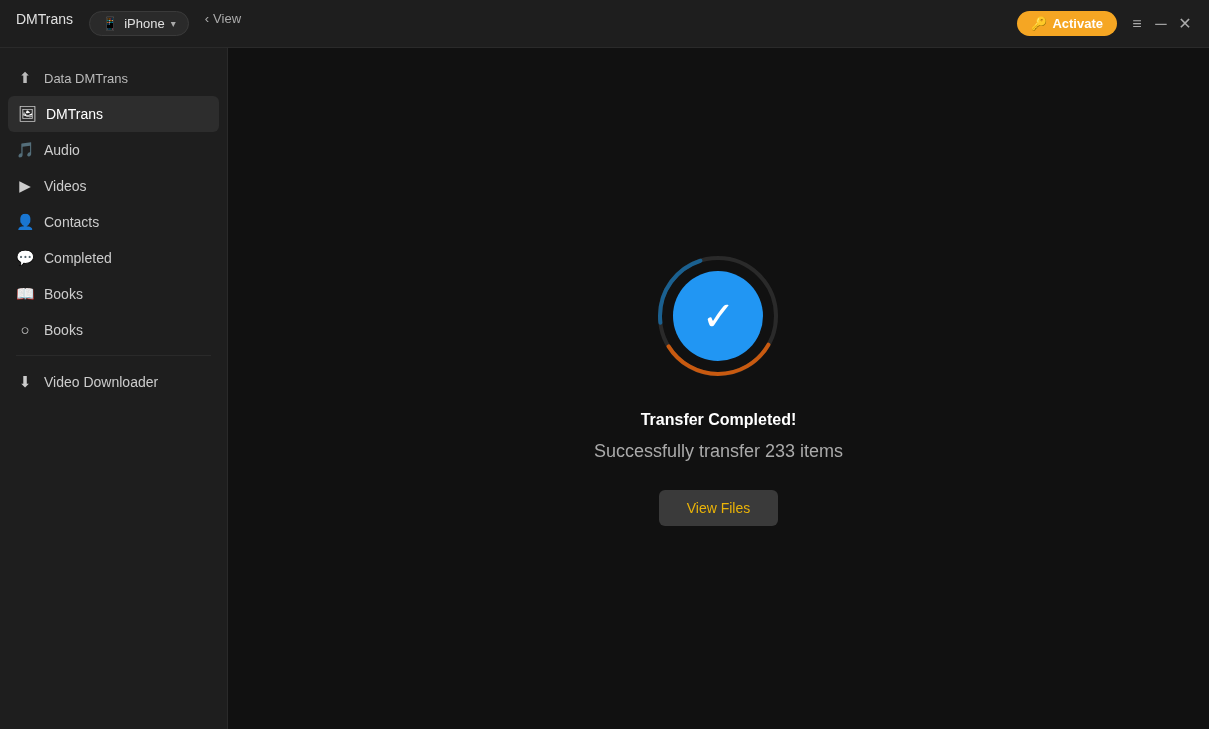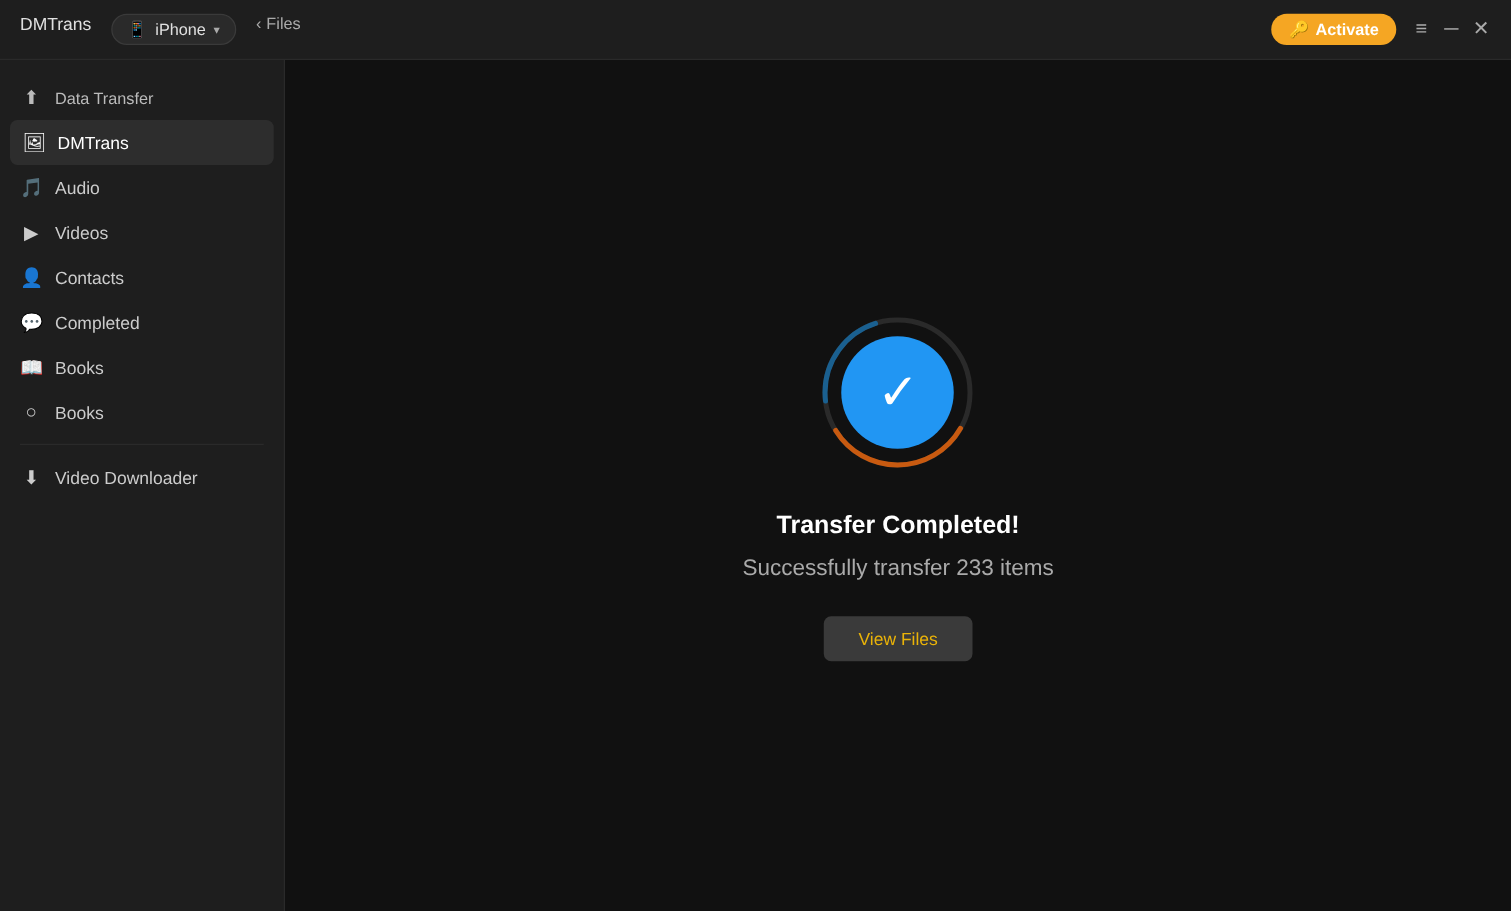--- a/index.html
+++ b/index.html
@@ -194,21 +194,21 @@
       justify-content: center;
     }
     .checkmark {
       color: white;
       font-size: 40px;
       line-height: 1;
     }
 
     .transfer-title {
       color: #ffffff;
-      font-size: 20px;
+      font-size: 16px;
       font-weight: 700;
       margin-top: 10px;
     }
     .transfer-subtitle {
       color: #aaa;
       font-size: 18px;
       margin-top: -8px;
     }
 
     .action-buttons {
@@ -243,42 +243,42 @@
 <div class="titlebar">
   <div class="titlebar-left">
     <span class="app-title">DMTrans</span>
     <div class="device-selector">
       <span class="phone-icon">📱</span>
       <span>iPhone</span>
       <span class="chevron">▾</span>
     </div>
     <div class="back-btn">
       <span>‹</span>
-      <span>Files</span>
+      <span>View</span>
     </div>
   </div>
   <div class="titlebar-right">
     <button class="activate-btn">
       <span>🔑</span>
       <span>Activate</span>
     </button>
     <div class="window-controls">
       <button class="wc-btn">≡</button>
       <button class="wc-btn">─</button>
       <button class="wc-btn">✕</button>
     </div>
   </div>
 </div>
 
 <div class="main">
 
   <div class="sidebar">
     <div class="sidebar-item parent">
       <span class="icon">⬆</span>
-      <span>Data Transfer</span>
+      <span>Data DMTrans</span>
     </div>
 
     <div class="sidebar-item active">
       <span class="icon">🖼</span>
       <span>DMTrans</span>
     </div>
 
     <div class="sidebar-item">
       <span class="icon">🎵</span>
       <span>Audio</span>

